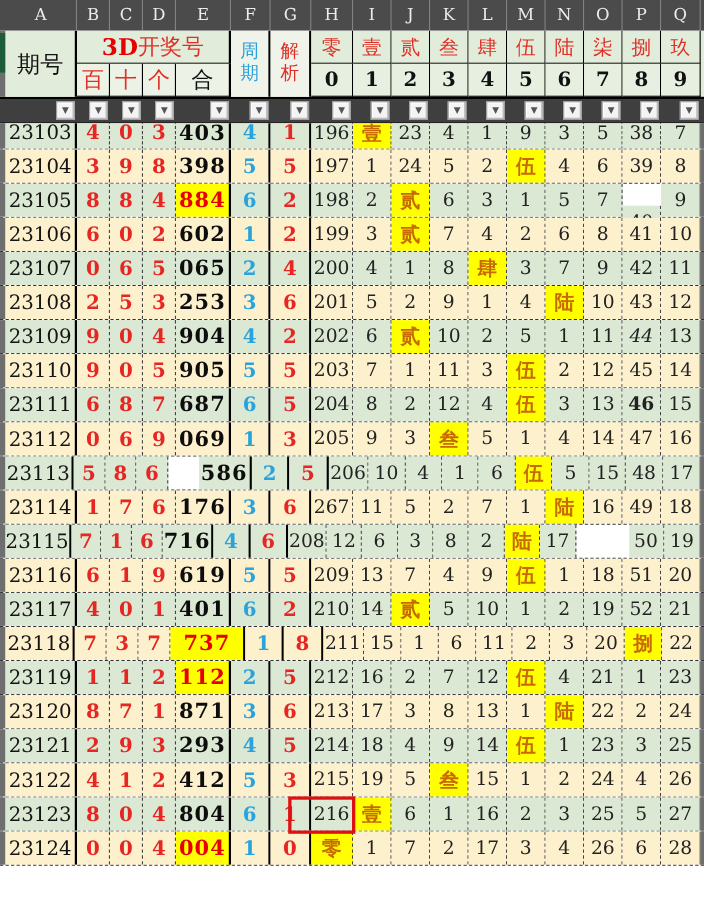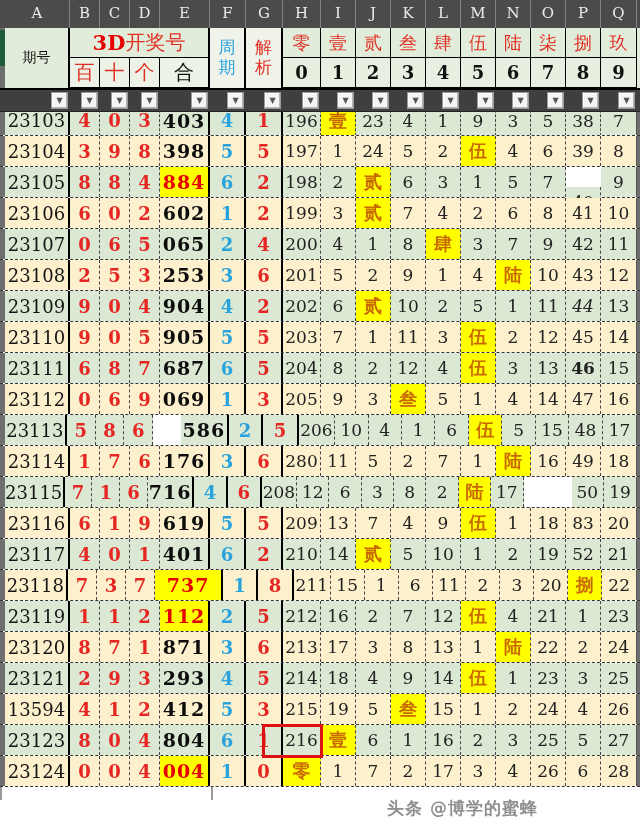--- a/index.html
+++ b/index.html
@@ -9,21 +9,21 @@
   .letters{display:flex;height:28px;background:#4b4b4b;}
   .letters .lc{box-sizing:border-box;height:28px;line-height:27px;text-align:center;
                color:#ececec;font-size:15px;border-right:1px solid #828282;}
   .letters .lc.nolbl{border-right:none;}
   
   .hdr{position:relative;height:62px;background:#e2ecda;border-bottom:2px solid #000;box-sizing:border-box;}
   .hcell{position:absolute;box-sizing:border-box;display:flex;align-items:center;justify-content:center;
          background:#e2ecda;border-right:1px solid #000;border-bottom:1px solid #000;}
   .hcell.bold-border{border-right:2px solid #000;}
   .hcell.nobot{border-bottom:none;}
-  .period-lbl{font-size:14px;color:#111;}
+  .period-lbl{font-size:21px;color:#111;}
   .grp .b3d{color:#e60000;font-weight:bold;font-size:21px;}
   .grp .rest{color:#e03026;font-size:20px;}
   .subh{font-size:20px;color:#e03026;background:#edf2e6;}
   .subh.black{color:#111;}
   .vstack{display:flex;flex-direction:column;line-height:1.15;font-size:17px;background:#eff3ea;}
   .cycle-h{color:#2aa3dc;}
   .ana-h{color:#e03026;}
   .dname{color:#e03026;font-size:18px;}
   .ddigit{color:#111;font-weight:bold;font-size:18px;background:#e7efe0;}
   
@@ -383,21 +383,21 @@
       </div>
       <div class="row">
         <div class="cell bg-dark" style="width: 5px;"></div>
         <div class="cell pcell bg-c br-solid" style="width: 65px;">23114</div>
         <div class="cell digit-red bg-c br-dash" style="width: 30px;">1</div>
         <div class="cell digit-red bg-c br-dash" style="width: 30px;">7</div>
         <div class="cell digit-red bg-c br-dash" style="width: 30px;">6</div>
         <div class="cell sumc br-solid bg-c" style="width: 50px;">176</div>
         <div class="cell cyc bg-c br-solid" style="width: 36px;">3</div>
         <div class="cell ana bg-c br-solid" style="width: 37px;">6</div>
-        <div class="cell cnt bg-c br-dash" style="width: 38px;">280</div>
+        <div class="cell cnt bg-c br-dash" style="width: 38px;">267</div>
         <div class="cell cnt bg-c br-dash" style="width: 35px;">11</div>
         <div class="cell cnt bg-c br-dash" style="width: 35px;">5</div>
         <div class="cell cnt bg-c br-dash" style="width: 35px;">2</div>
         <div class="cell cnt bg-c br-dash" style="width: 35px;">7</div>
         <div class="cell cnt bg-c br-dash" style="width: 35px;">1</div>
         <div class="cell hi br-dash" style="width: 35px;">陆</div>
         <div class="cell cnt bg-c br-dash" style="width: 35px;">16</div>
         <div class="cell cnt bg-c br-dash" style="width: 35px;">49</div>
         <div class="cell cnt bg-c br-thin" style="width: 36px;">18</div>
         <div class="cell bg-dark" style="width: 3px;"></div>
@@ -433,21 +433,21 @@
         <div class="cell cyc bg-c br-solid" style="width: 36px;">5</div>
         <div class="cell ana bg-c br-solid" style="width: 37px;">5</div>
         <div class="cell cnt bg-c br-dash" style="width: 38px;">209</div>
         <div class="cell cnt bg-c br-dash" style="width: 35px;">13</div>
         <div class="cell cnt bg-c br-dash" style="width: 35px;">7</div>
         <div class="cell cnt bg-c br-dash" style="width: 35px;">4</div>
         <div class="cell cnt bg-c br-dash" style="width: 35px;">9</div>
         <div class="cell hi br-dash" style="width: 35px;">伍</div>
         <div class="cell cnt bg-c br-dash" style="width: 35px;">1</div>
         <div class="cell cnt bg-c br-dash" style="width: 35px;">18</div>
-        <div class="cell cnt bg-c br-dash" style="width: 35px;">83</div>
+        <div class="cell cnt bg-c br-dash" style="width: 35px;">51</div>
         <div class="cell cnt bg-c br-thin" style="width: 36px;">20</div>
         <div class="cell bg-dark" style="width: 3px;"></div>
       </div>
       <div class="row">
         <div class="cell bg-dark" style="width: 5px;"></div>
         <div class="cell pcell bg-g br-solid" style="width: 65px;">23117</div>
         <div class="cell digit-red bg-g br-dash" style="width: 30px;">4</div>
         <div class="cell digit-red bg-g br-dash" style="width: 30px;">0</div>
         <div class="cell digit-red bg-g br-dash" style="width: 30px;">1</div>
         <div class="cell sumc br-solid bg-g" style="width: 50px;">401</div>
@@ -544,21 +544,21 @@
         <div class="cell cnt bg-g br-dash" style="width: 35px;">14</div>
         <div class="cell hi br-dash" style="width: 35px;">伍</div>
         <div class="cell cnt bg-g br-dash" style="width: 35px;">1</div>
         <div class="cell cnt bg-g br-dash" style="width: 35px;">23</div>
         <div class="cell cnt bg-g br-dash" style="width: 35px;">3</div>
         <div class="cell cnt bg-g br-thin" style="width: 36px;">25</div>
         <div class="cell bg-dark" style="width: 3px;"></div>
       </div>
       <div class="row">
         <div class="cell bg-dark" style="width: 5px;"></div>
-        <div class="cell pcell bg-c br-solid" style="width: 65px;">13594</div>
+        <div class="cell pcell bg-c br-solid" style="width: 65px;">23122</div>
         <div class="cell digit-red bg-c br-dash" style="width: 30px;">4</div>
         <div class="cell digit-red bg-c br-dash" style="width: 30px;">1</div>
         <div class="cell digit-red bg-c br-dash" style="width: 30px;">2</div>
         <div class="cell sumc br-solid bg-c" style="width: 50px;">412</div>
         <div class="cell cyc bg-c br-solid" style="width: 36px;">5</div>
         <div class="cell ana bg-c br-solid" style="width: 37px;">3</div>
         <div class="cell cnt bg-c br-dash" style="width: 38px;">215</div>
         <div class="cell cnt bg-c br-dash" style="width: 35px;">19</div>
         <div class="cell cnt bg-c br-dash" style="width: 35px;">5</div>
         <div class="cell hi br-dash" style="width: 35px;">叁</div>
@@ -606,19 +606,14 @@
         <div class="cell cnt bg-c br-dash" style="width: 35px;">2</div>
         <div class="cell cnt bg-c br-dash" style="width: 35px;">17</div>
         <div class="cell cnt bg-c br-dash" style="width: 35px;">3</div>
         <div class="cell cnt bg-c br-dash" style="width: 35px;">4</div>
         <div class="cell cnt bg-c br-dash" style="width: 35px;">26</div>
         <div class="cell cnt bg-c br-dash" style="width: 35px;">6</div>
         <div class="cell cnt bg-c br-thin" style="width: 36px;">28</div>
         <div class="cell bg-dark" style="width: 3px;"></div>
       </div>
     </div>
-  <div class="footer">
-    <div class="stub" style="left:0px;"></div>
-    <div class="stub" style="left:211px;"></div>
-    <div class="wm">头条 @博学的蜜蜂</div>
-  </div>
   <div class="selbox"></div>
 </div>
 
 </body></html>

